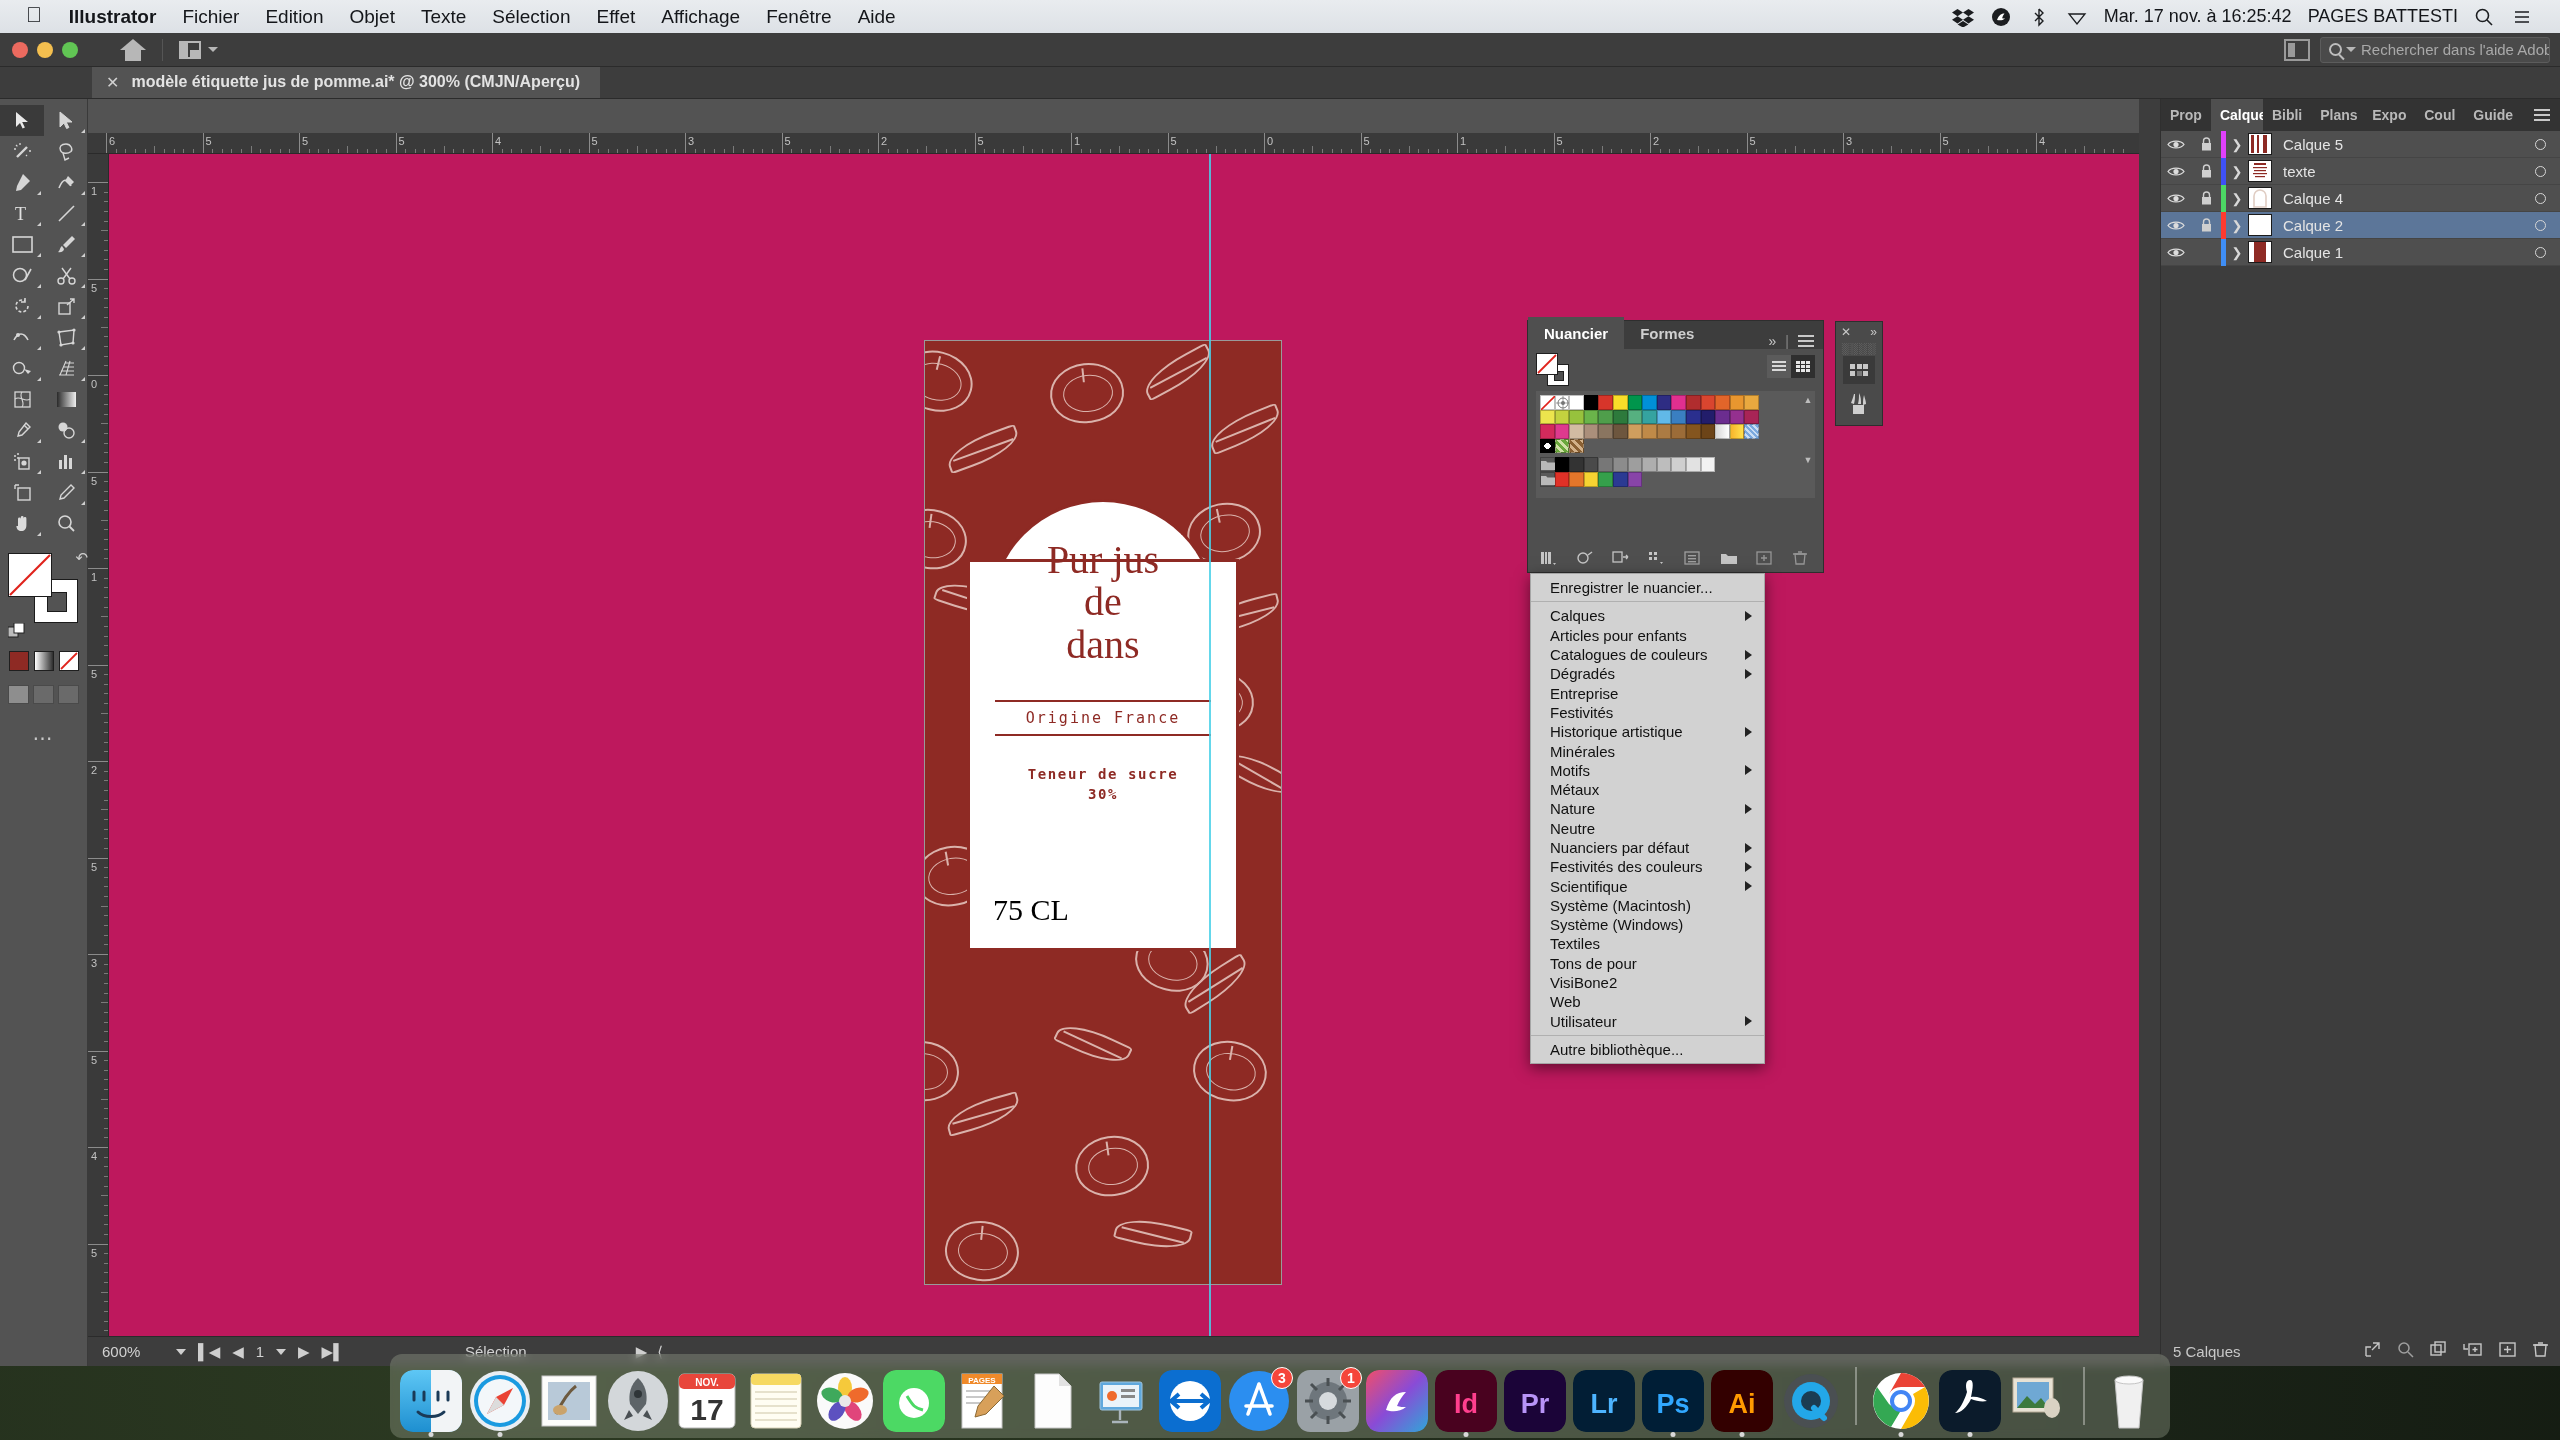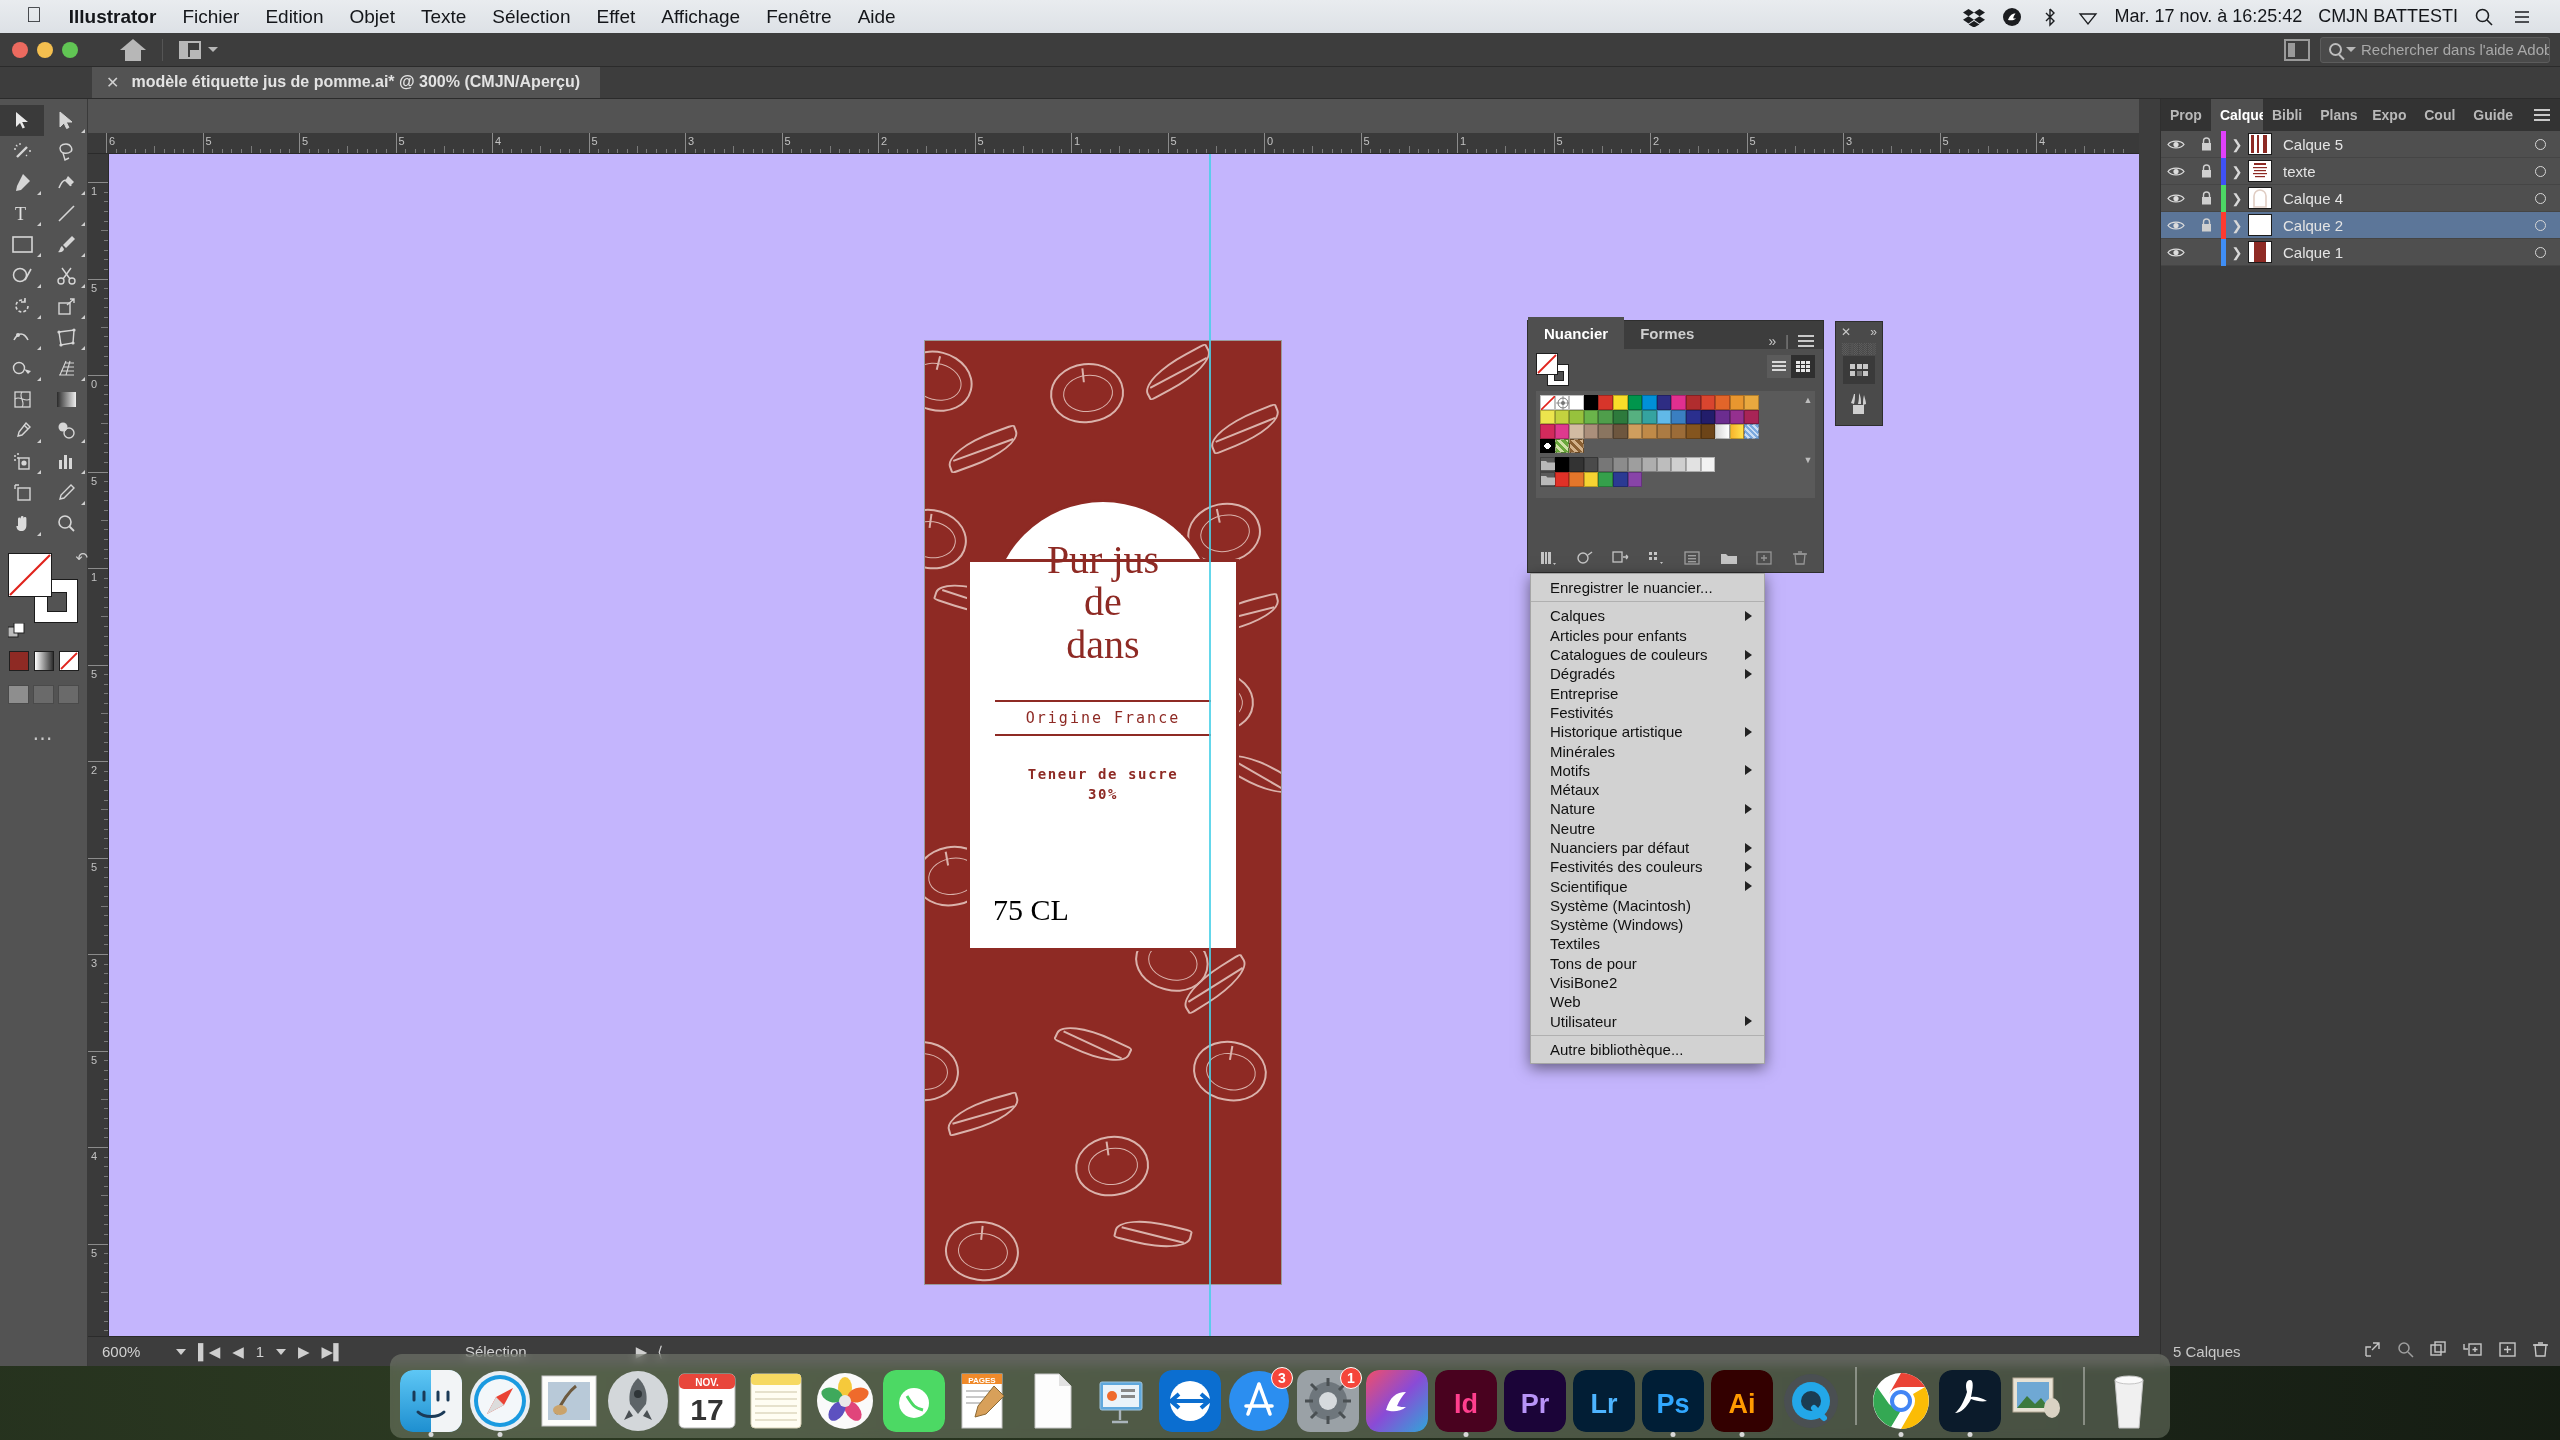--- a/index.html
+++ b/index.html
@@ -133,21 +133,21 @@
     position: absolute; left: 88px; top: 121px; width: 21px; height: 1212px;
     background: #3a3a3a; border-right: 1px solid #2a2a2a; overflow: hidden;
   }
   .rtick { position: absolute; background: #8b8b8b; }
   .rlabel { position: absolute; color: #c2c2c2; font-size: 11px; }
   .rlabel.v { left: 3px; }
 
   
   .canvas {
     position: absolute; left: 109px; top: 121px; width: 2051px; height: 1212px;
-    background: #c4b5fd; overflow: hidden;
+    background: #be185d; overflow: hidden;
   }
   .artboard {
     position: absolute; left: 815px; top: 186px; width: 358px; height: 945px;
     background: #8e2a24;
     border: 1px solid #9a9a9a;
     overflow: hidden;
   }
   .guide-v {
     position: absolute; left: 1100px; top: 0; width: 2px; height: 1212px;
     background: #49d0e8; opacity: .85;
@@ -374,21 +374,21 @@
         <svg width="22" height="20" viewBox="0 0 22 20">
             <path d="M11 2v16l4-4-8-8M11 2l4 4-8 8" stroke="#1b1d20" stroke-width="1.4" fill="none"></path>
           </svg>
       </span>
       <span class="sysicon">
         <svg width="22" height="20" viewBox="0 0 22 20">
             <path d="M3 7h16L11 17z" stroke="#1b1d20" stroke-width="1.3" fill="none"></path>
           </svg>
       </span>
       <span class="txt">Mar. 17 nov. à 16:25:42</span>
-      <span class="txt">CMJN BATTESTI</span>
+      <span class="txt">PAGES BATTESTI</span>
       <span class="sysicon">
         <svg width="20" height="20" viewBox="0 0 20 20">
             <circle cx="8.5" cy="8.5" r="6" stroke="#1b1d20" stroke-width="1.6" fill="none"></circle>
             <path d="M13 13l5 5" stroke="#1b1d20" stroke-width="1.6"></path>
           </svg>
       </span>
       <span class="sysicon">
         <svg width="20" height="20" viewBox="0 0 20 20">
             <g stroke="#1b1d20" stroke-width="1.6">
               <path d="M3 5h14M3 10h14M3 15h14"></path>

